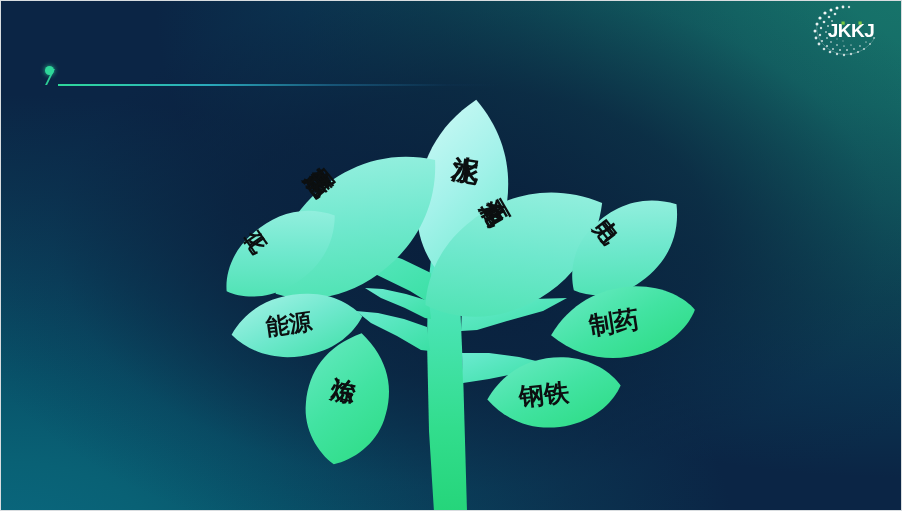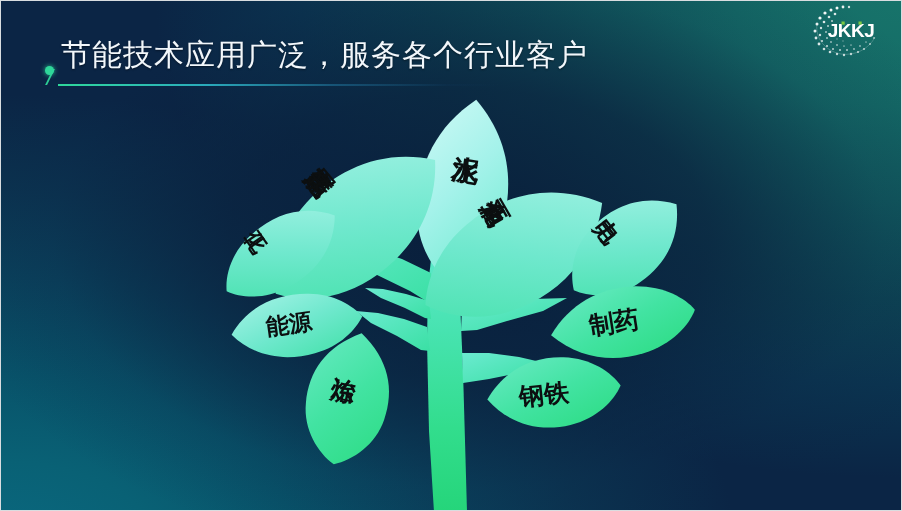--- a/index.html
+++ b/index.html
@@ -286,21 +286,20 @@
 
   <div class="leaf-label vert" style="left:614px; top:212px; font-size:23px; transform:rotate(52deg);">电力</div>
 
   <div class="leaf-label" style="left:588px; top:305px; font-size:25px; transform:rotate(-9deg);">制药</div>
 
   <div class="leaf-label" style="left:518px; top:377px; font-size:25px; transform:rotate(-6deg);">钢铁</div>
 
   <div class="title-wrap">
     <span class="title-dot"></span>
     <span class="title-tick"></span>
-    <span class="title-text">节能技术应用广泛，服务各个行业客户</span>
     <span class="title-underline"></span>
   </div>
 
   <div class="logo">
     <svg width="74" height="54" viewBox="0 0 74 54" xmlns="http://www.w3.org/2000/svg">
       <g fill="#ffffff">
         <circle cx="26" cy="4" r="1.5" opacity=".95"></circle>
         <circle cx="32" cy="3" r="1.4" opacity=".9"></circle>
         <circle cx="38" cy="3" r="1.2" opacity=".8"></circle>
         <circle cx="20" cy="6" r="1.5" opacity=".95"></circle>

